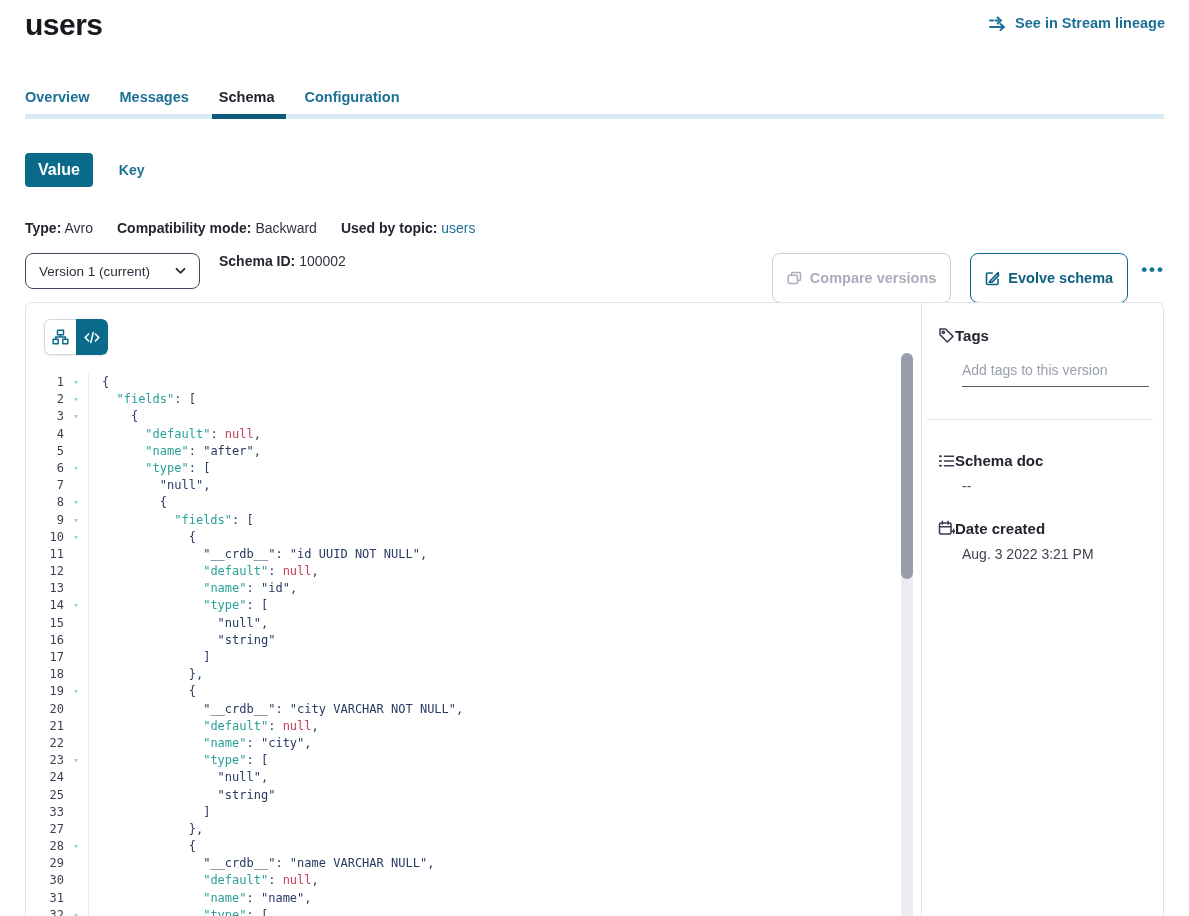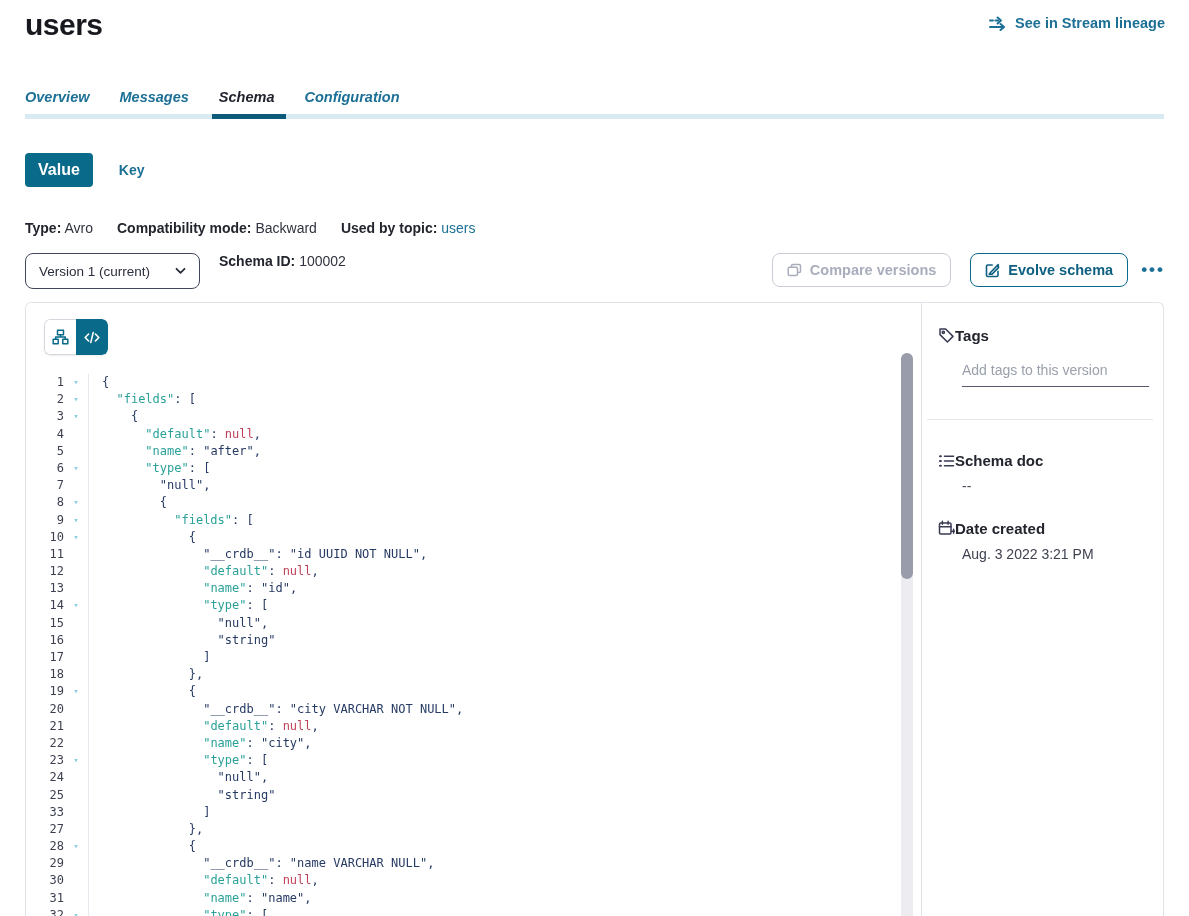--- a/index.html
+++ b/index.html
@@ -8,21 +8,21 @@
   .abs { position:absolute; }
 
   
   #page-title { left:25px; top:8px; font-size:30px; font-weight:700;
                 color:#17191f; letter-spacing:-0.5px; }
   #lineage-link { right:24px; top:15px; color:var(--link); font-weight:700;
                   font-size:14.5px; display:flex; align-items:center; gap:7px; cursor:pointer; }
 
   
   #tabs { left:25px; right:25px; top:89px; display:flex; gap:30px;
-          border-bottom:5px solid var(--tab-track);font-style:italic; }
+          border-bottom:5px solid var(--tab-track); }
   .tab { font-size:14.5px; font-weight:600; color:var(--link); padding-bottom:9px;
          position:relative; cursor:pointer; }
   .tab.active { color:var(--text-dark); }
   .tab.active::after { content:''; position:absolute; left:-7px; right:-12px;
          bottom:-5px; height:5px; background:var(--tab-active-bar); }
 
   
   #vk-row { left:25px; top:153px; display:flex; align-items:center; }
   #value-btn { background:var(--accent-dark); color:#fff; border:none; border-radius:4px;
                font-size:16px; font-weight:600; padding:8px 13px; cursor:pointer;
@@ -34,21 +34,21 @@
   .meta-item b { color:#23252e; font-weight:700; }
   .meta-item .link { color:var(--link); cursor:pointer; }
 
   
   #version-bar { left:25px; right:24px; top:253px; height:36px; display:flex; }
   #version-select { width:175px; height:36px; border:1.5px solid var(--border-dark); border-radius:8px;
                     display:flex; align-items:center; justify-content:space-between;
                     padding:0 13px; font-size:13.5px; color:#2b2e3c; cursor:pointer; background:#fff; }
   #schema-id-wrap { margin-left:19px; font-size:14px; color:var(--text-body); }
   #schema-id-wrap b { font-weight:700; color:#23252e; }
-  .btn { height:34px; border-radius:8px; background:#fff; display:flex; align-items:center;
+  .btn { height:50px; border-radius:8px; background:#fff; display:flex; align-items:center;
          gap:8px; padding:0 14px; font-size:14.5px; font-weight:600; font-family:inherit; }
   #compare-btn { margin-left:auto; border:1px solid var(--disabled-border); color:var(--disabled-text); }
   #evolve-btn  { margin-left:19px; border:1px solid var(--accent-dark); color:#0e5f80; cursor:pointer; }
   #more-btn { margin-left:13px; color:var(--link); font-size:17px; letter-spacing:2px;
               font-weight:700; cursor:pointer; line-height:34px; }
 
   
   #schema-card { left:25px; top:302px; width:1139px; height:614px;
                  border:1px solid var(--border-card); border-bottom:none;
                  border-radius:6px 6px 0 0; }

